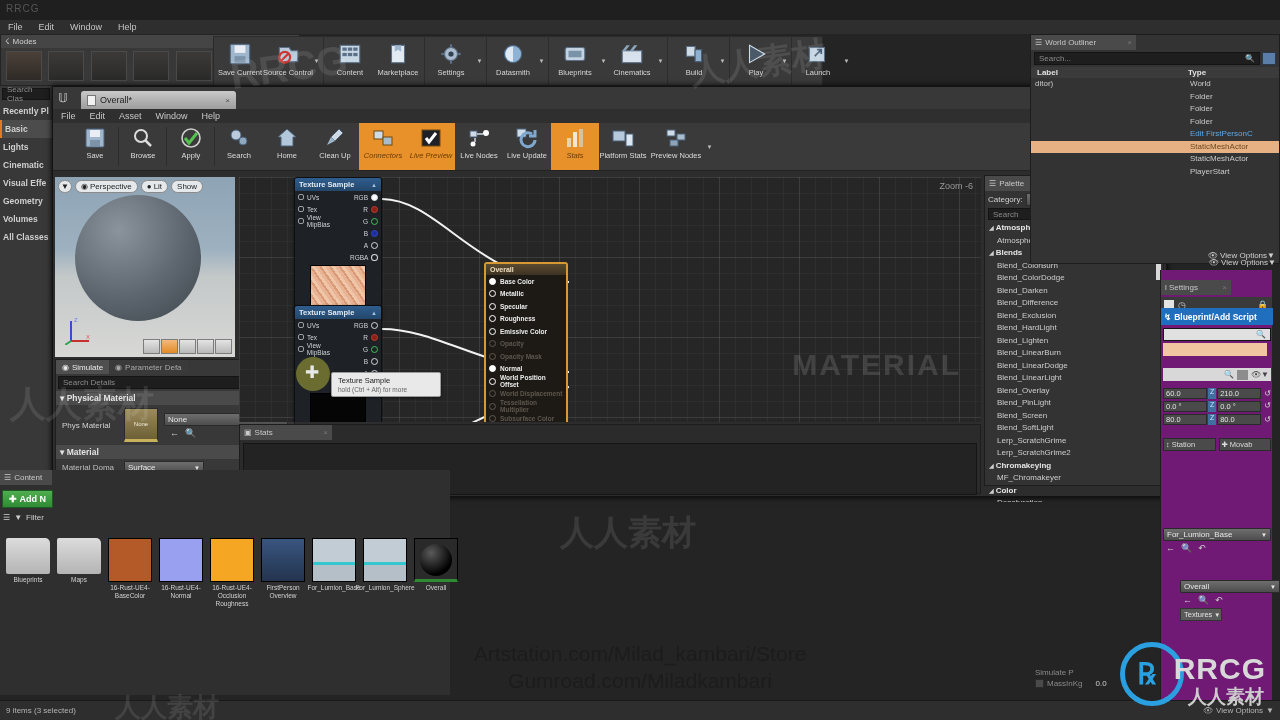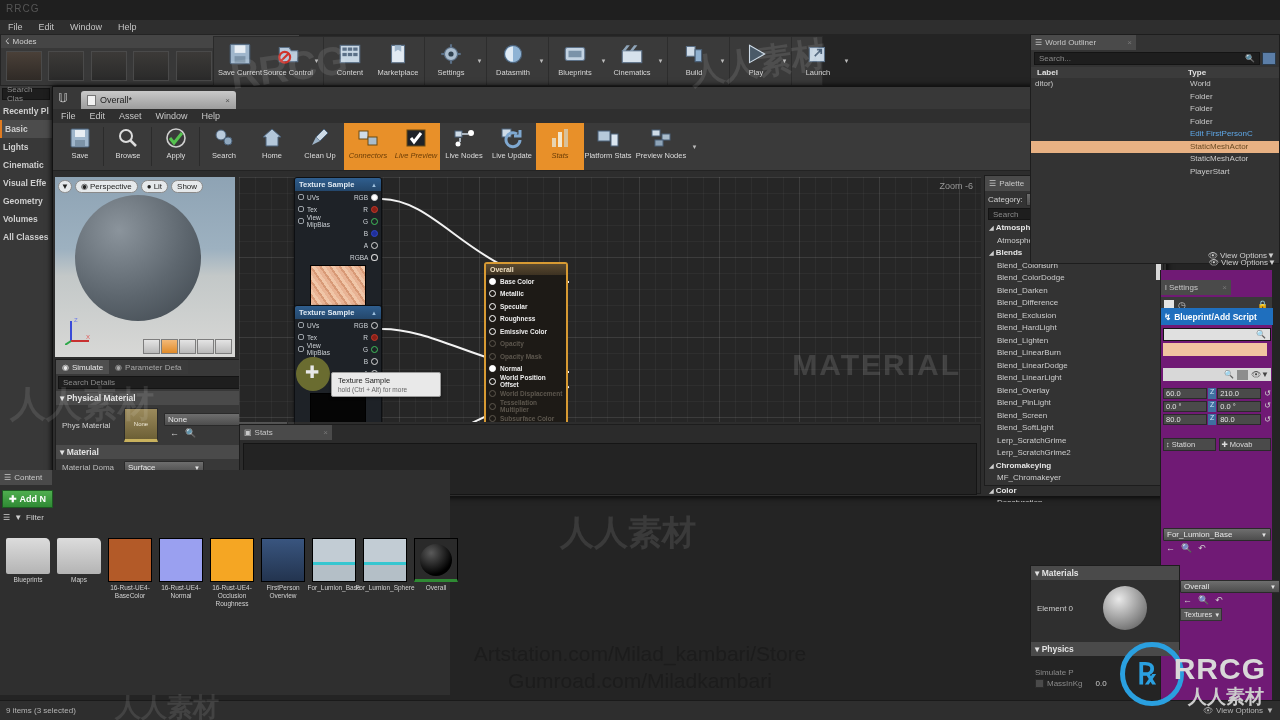--- a/index.html
+++ b/index.html
@@ -56,21 +56,21 @@
     background:linear-gradient(#c9c9c9,#9d9d9d); border-radius:3px 3px 0 0;
     display:flex; align-items:center; padding:0 6px; gap:4px; font-size:9px; color:#222;}
   #matTab .dc{ width:9px; height:11px; background:#f2f2f2; border:1px solid #777;}
   #matTab .cl{ margin-left:auto; color:#555; font-size:8px;}
   #winbtns { position:absolute; right:4px; top:4px; display:flex; gap:1px;}
   .wbtn { width:19px; height:13px; background:linear-gradient(#6a6a6a,#4a4a4a);
      border:1px solid #2d2d2d; color:#e8e8e8; font-size:8px; display:flex;
      align-items:center; justify-content:center;}
   #matMenu { height:14px; background:#2f2f2f; display:flex; align-items:center; gap:14px;
      padding-left:8px; font-size:9px; color:#c8c8c8;}
-  #matTool { height:48px; background:#3a3a3a; border-bottom:1px solid #232323; display:flex; padding-left:3px;}
+  #matTool { height:48px; background:#3a3a3a; border-bottom:1px solid #232323; display:flex; padding-left:18px;}
   .mt { width:48px; display:flex; flex-direction:column; align-items:center; padding-top:3px; position:relative;}
   .mt.on { background:#e89029;font-style:italic; }
   .mt .ic { width:24px; height:24px; }
   .mt .lb { font-size:7.5px; color:#dcdcdc; margin-top:1px; white-space:nowrap;}
   .mt.on .lb { color:#6b3d06; }
   .mt .sep { position:absolute; left:-1px; top:4px; bottom:4px; width:1px; background:#2b2b2b;}
 
   
   #vpPanel { position:absolute; left:2px; top:90px; width:180px; height:180px; overflow:hidden;}
   #vpsky { position:absolute; inset:0; background:linear-gradient(#8ea3b4 0%,#9db1c0 40%,#c3c8c8 55%,#d8d8d6 100%);}
@@ -916,28 +916,20 @@
         <span class="car">▼</span>
         </div>
       <div style="display:flex;gap:6px;margin-top:2px;font-size:9px;color:#cfcfcf;padding-left:3px">
         <span>←</span>
         <span>🔍</span>
         <span>↶</span>
         </div>
     </div>
   </div>
 
-  <div id="matsec" class="abs">
-    <div class="secthdr">▾ <span>Materials</span></div>
-    <div style="display:flex;align-items:center;padding:6px;gap:8px">
-      <span style="font-size:8px;width:58px">Element 0</span>
-      <div id="mball"></div>
-    </div>
-    <div class="secthdr" style="margin-top:6px">▾ <span>Physics</span></div>
-  </div>
 
   <div class="abs" style="left:1180px;top:580px;width:100px">
     <div class="combo">
       <span>Overall</span>
       <span class="car">▼</span>
       </div>
     <div style="display:flex;gap:6px;margin-top:2px;font-size:9px;color:#cfcfcf;padding-left:3px">
       <span>←</span>
       <span>🔍</span>
       <span>↶</span>

